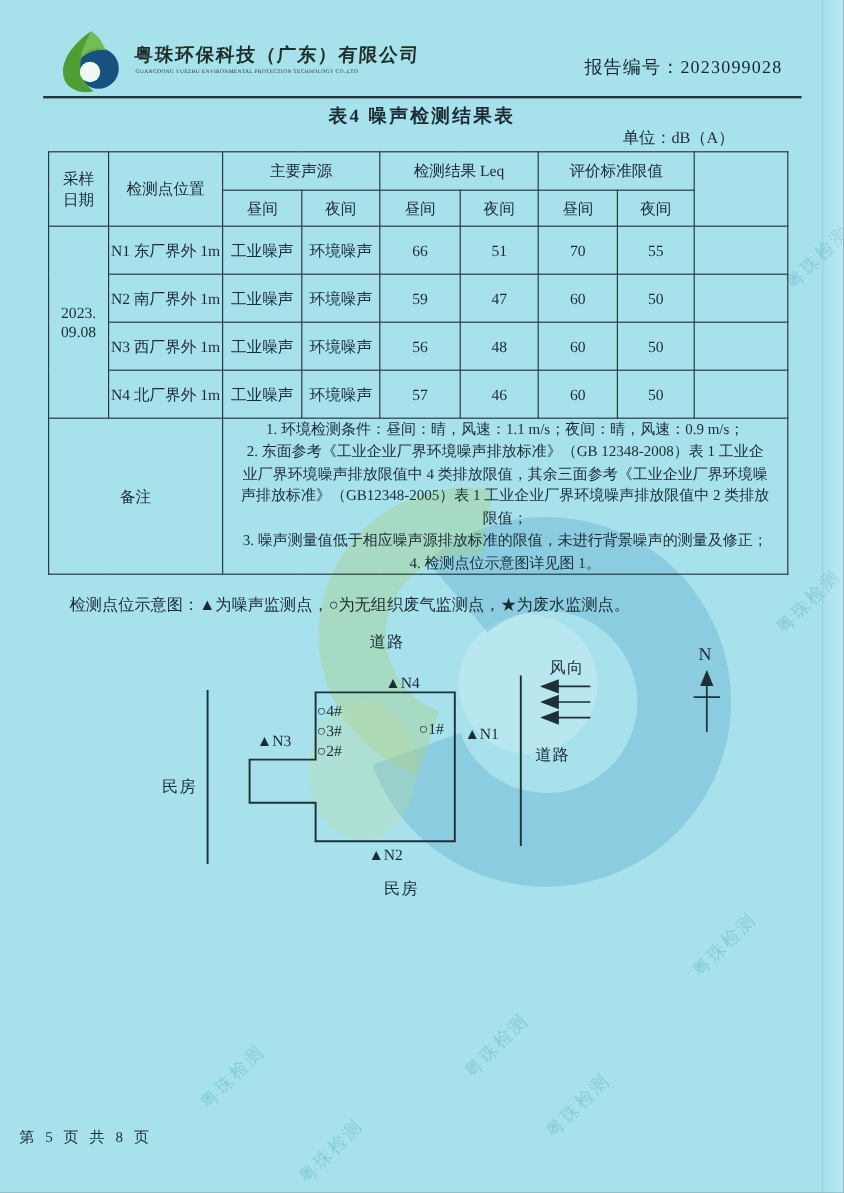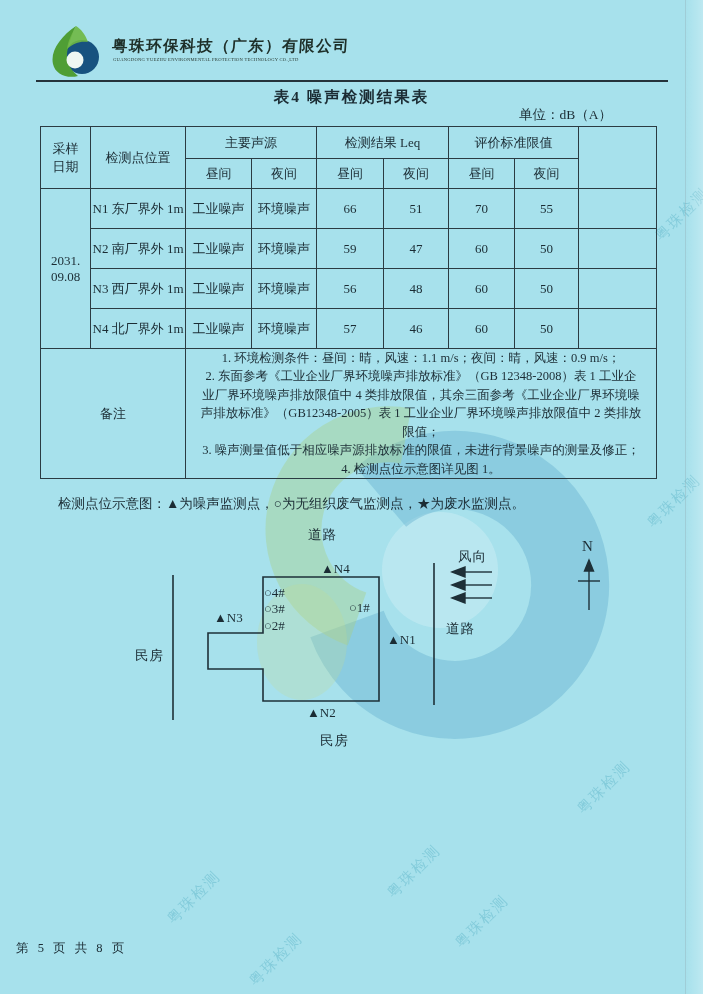--- a/index.html
+++ b/index.html
@@ -59,20 +59,23 @@
   <div class="edge"></div>
 
   <svg class="abs" style="left:47px;top:25px;" width="58" height="53" viewBox="0 0 58 53">
     <circle cx="35" cy="32" r="17" fill="#17527f"></circle>
     <path d="M29,1 C14,11 3,26 6,39 C8,49 20,54 31,51 C21,43 18,33 21,23 C23,15 26,7 29,1 Z" fill="#4f9e35"></path>
     <path d="M29,1 C24,10 21,16 20,24 C27,18 33,16 41,17 C38,9 34,4 29,1 Z" fill="#6fb844" opacity="0.9"></path>
     <circle cx="28" cy="35" r="8.5" fill="#eef7f2"></circle>
   </svg>
   <div class="abs company-cn" style="left:112px;top:36px;">粤珠环保科技（广东）有限公司</div>
   <div class="abs company-en" style="left:113px;top:57px;">GUANGDONG YUEZHU ENVIRONMENTAL PROTECTION TECHNOLOGY CO.,LTD</div>
+  <div class="abs report-no" style="left:487px;top:47px;">
+    <span>报告编号：</span><span>2023099028</span>
+  </div>
   <div class="rule"></div>
 
   <div class="doc-title">表4  噪声检测结果表</div>
   <div class="unit">单位：dB（A）</div>
 
   <table class="results abs" style="left:40px;top:126px;">
     <colgroup>
       <col style="width:50px">
         <col style="width:95px">
         <col style="width:66px">
@@ -98,21 +101,21 @@
     <tr style="height:30px">
       <td>昼间</td>
       <td>夜间</td>
       <td>昼间</td>
       <td>夜间</td>
       <td>昼间</td>
       <td>夜间</td>
     </tr>
     <tr style="height:40px">
       <td rowspan="4">
-        <div>2031.</div>
+        <div>2023.</div>
         <div>09.08</div>
       </td>
       <td class="loc">N1 东厂界外 1m</td>
       <td>工业噪声</td>
       <td>环境噪声</td>
       <td>66</td>
       <td>51</td>
       <td>70</td>
       <td>55</td>
       <td></td>
@@ -185,21 +188,21 @@
 
   <div class="dlabel" style="left:308px;top:526px;">道路</div>
   <div class="dlabel" style="left:458px;top:548px;">风向</div>
   <div class="dlabel" style="left:582px;top:538px;font-size:15px;letter-spacing:0;">N</div>
   <div class="dlabel" style="left:446px;top:620px;">道路</div>
   <div class="dlabel" style="left:135px;top:647px;">民房</div>
   <div class="dlabel" style="left:320px;top:732px;">民房</div>
 
   <div class="marker" style="left:321px;top:561px;">▲N4</div>
   <div class="marker" style="left:214px;top:610px;">▲N3</div>
-  <div class="marker" style="left:387px;top:632px;">▲N1</div>
+  <div class="marker" style="left:387px;top:604px;">▲N1</div>
   <div class="marker" style="left:307px;top:705px;">▲N2</div>
   <div class="marker" style="left:264px;top:585px;">○4#</div>
   <div class="marker" style="left:264px;top:601px;">○3#</div>
   <div class="marker" style="left:264px;top:618px;">○2#</div>
   <div class="marker" style="left:349px;top:600px;">○1#</div>
 
 
   <div class="footer">第 5 页 共 8 页</div>
 
 </div>

